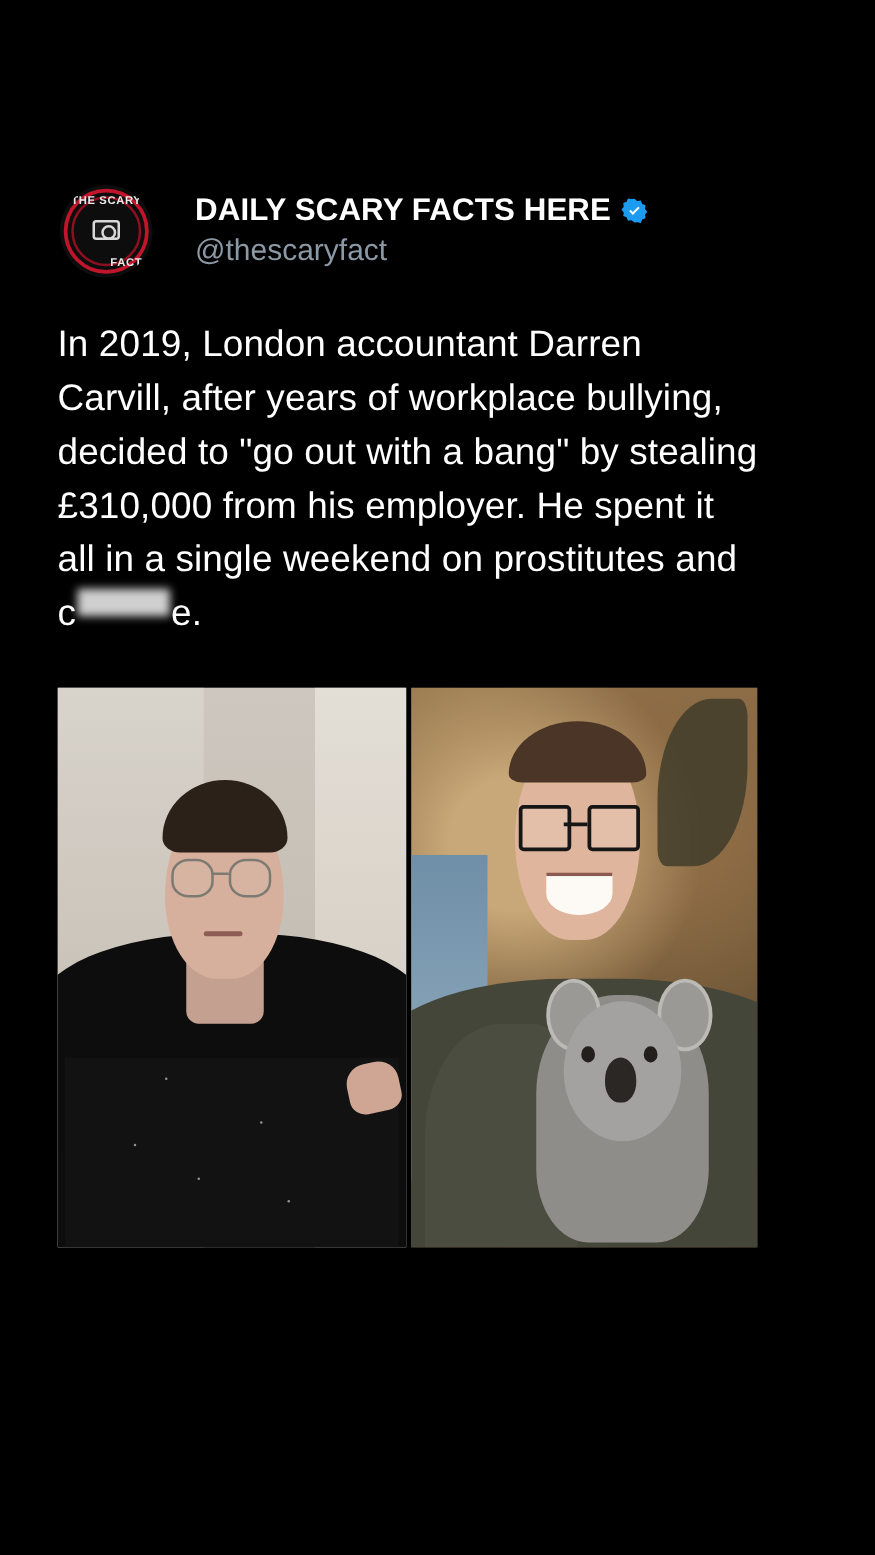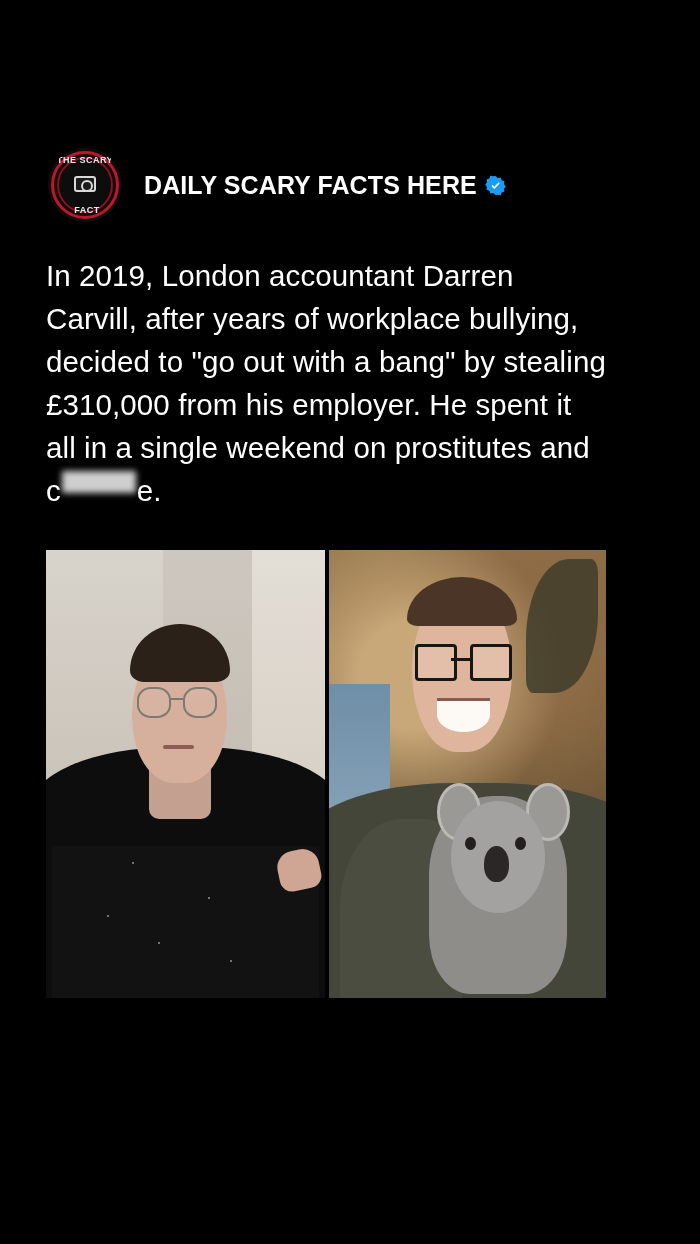--- a/index.html
+++ b/index.html
@@ -73,30 +73,30 @@
     top: 7px; left: 0;
     width: 74px;
     text-align: center;
     font-size: 9px;
     font-weight: bold;
     letter-spacing: 0.5px;
     color: #e9e9e9;
   }
   .avatar .bot-text {
     position: absolute;
-    bottom: 7px; left: 2px;
+    bottom: 7px; left: 16px;
     width: 74px;
     text-align: center;
     font-size: 9px;
     font-weight: bold;
     letter-spacing: 0.5px;
     color: #e9e9e9;
   }
   .names {
-    margin-left: 22px;
+    margin-left: 34px;
     display: flex;
     flex-direction: column;
     justify-content: center;
   }
   .displayname-row {
     display: flex;
     align-items: center;
     gap: 8px;
   }
   .displayname {
@@ -353,20 +353,21 @@
       <div class="bot-text">FACT</div>
     </div>
     <div class="names">
       <div class="displayname-row">
         <div class="displayname">DAILY SCARY FACTS HERE</div>
         <svg class="verified" viewBox="0 0 24 24">
           <path fill="#1d9bf0" d="M12 1.2l2.6 2.1 3.3-.5 1.2 3.1 3.1 1.2-.5 3.3 2.1 2.6-2.1 2.6.5 3.3-3.1 1.2-1.2 3.1-3.3-.5L12 22.8l-2.6-2.1-3.3.5-1.2-3.1-3.1-1.2.5-3.3L.2 11l2.1-2.6-.5-3.3 3.1-1.2L6.1 .8l3.3.5z"></path>
           <path fill="#ffffff" d="M10.6 15.9l-3.3-3.3 1.3-1.3 2 2 4.9-4.9 1.3 1.3z"></path>
         </svg>
       </div>
+      <div class="handle">@thescaryfact</div>
     </div>
   </div>
 
   <div class="body-text"><span>In 2019, London accountant Darren Carvill, after years of workplace bullying, decided to "go out with a bang" by stealing £310,000 from his employer. He spent it all in a single weekend on prostitutes and c</span><span class="redacted">xxxxx</span><span>e.</span></div>
 
   <div class="media">
     <div class="pane pane-left">
       <div class="pl-wall"></div>
       <div class="pl-wall2"></div>
       <div class="pl-door"></div>

